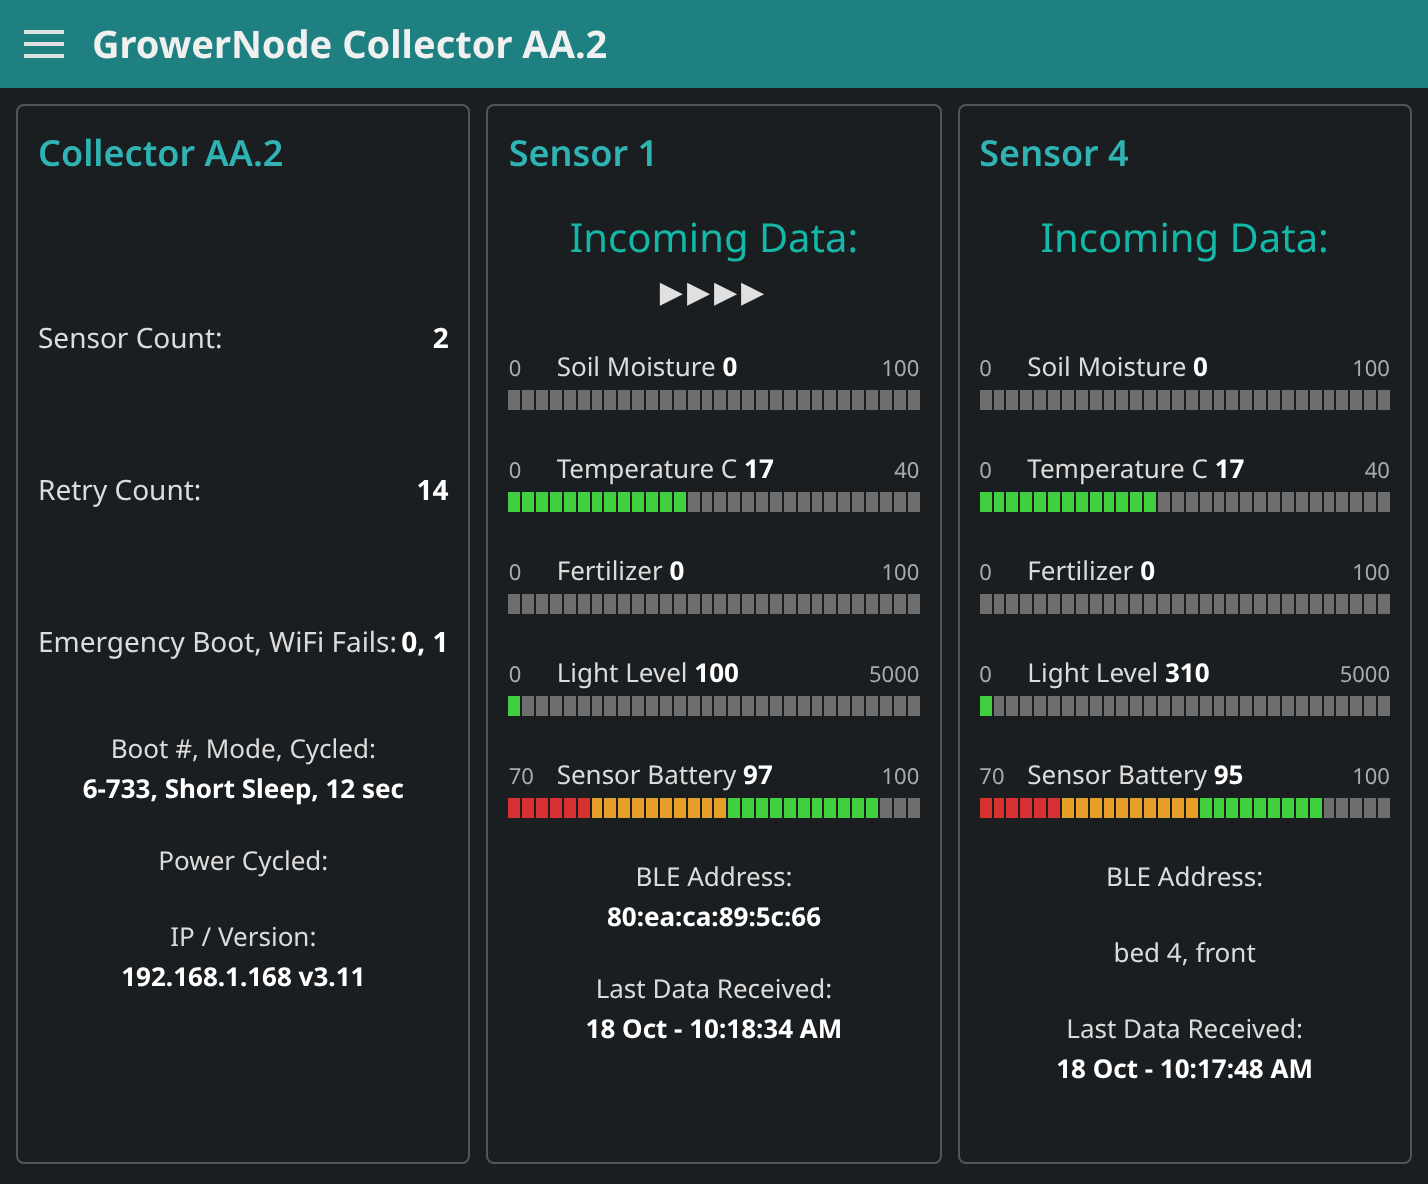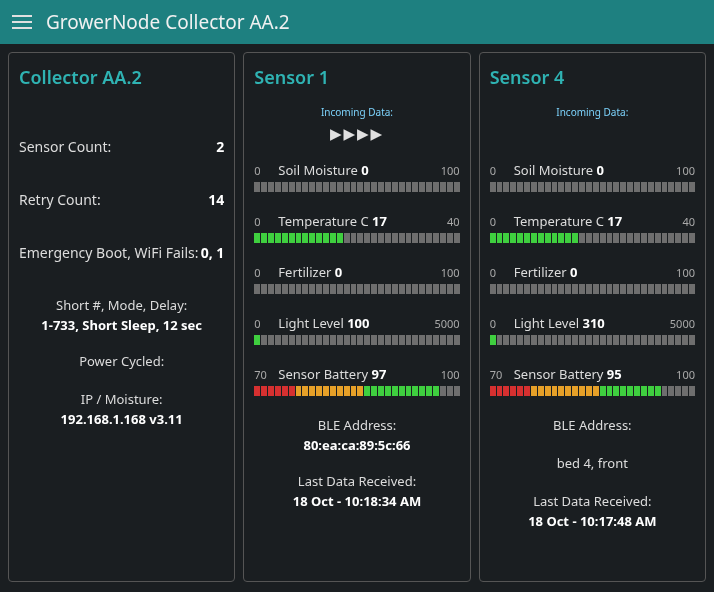--- a/index.html
+++ b/index.html
@@ -26,21 +26,21 @@
     cursor: pointer;
   }
   .hamburger span {
     width: 20px;
     height: 2px;
     background: #e0e0e0;
   }
   .app-title {
     color: #f0f0f0;
     font-size: 19px;
-    font-weight: 400;
+    font-weight: 700;
   }
   .panels {
     display: flex;
     gap: 8px;
     padding: 8px;
   }
   .panel {
     flex: 1;
     border: 1px solid #555;
     border-radius: 4px;
@@ -55,38 +55,39 @@
     font-weight: 600;
     margin-bottom: 8px;
   }
   .collector-panel .panel-title { margin-bottom: 48px; }
   .stat-row {
     display: flex;
     justify-content: space-between;
     align-items: center;
     margin-bottom: 34px;
     font-size: 14px;
+    margin-top: 23px;
   }
   .stat-label { color: #dcdcdc; }
   .stat-value { color: #fff; font-weight: 700; }
   .info-block {
     text-align: center;
     font-size: 13px;
     margin-bottom: 18px;
   }
   .info-block .label { color: #dcdcdc; margin-bottom: 2px; }
   .info-block .value { color: #fff; font-weight: 700; }
   .incoming {
     text-align: center;
     margin-bottom: 18px;
     margin-top: 8px;
   }
   .incoming-label {
-    font-size: 10px;
-    color: #7dd3fc;
+    font-size: 20px;
+    color: #14b8a6;
     margin-bottom: 4px;
   }
   .arrows {
     font-size: 15px;
     letter-spacing: 2px;
     color: #e0e0e0;
   }
   .arrows.hidden { visibility: hidden; }
   .gauge {
     margin-bottom: 20px;
@@ -147,29 +148,29 @@
     <div class="stat-row">
       <span class="stat-label">Retry Count:</span>
       <span class="stat-value">14</span>
     </div>
     <div class="stat-row">
       <span class="stat-label">Emergency Boot, WiFi Fails:</span>
       <span class="stat-value">0, 1</span>
     </div>
 
     <div class="info-block">
-      <div class="label">Short #, Mode, Delay:</div>
-      <div class="value">1-733, Short Sleep, 12 sec</div>
+      <div class="label">Boot #, Mode, Cycled:</div>
+      <div class="value">6-733, Short Sleep, 12 sec</div>
     </div>
     <div class="info-block">
       <div class="label">Power Cycled:</div>
       <div class="value"></div>
     </div>
     <div class="info-block">
-      <div class="label">IP / Moisture:</div>
+      <div class="label">IP / Version:</div>
       <div class="value">192.168.1.168 v3.11</div>
     </div>
   </div>
 
   <div class="panel sensor-panel" id="sensor-0">
       <div class="panel-title">Sensor 1</div>
       <div class="incoming">
     <div class="incoming-label">Incoming Data:</div>
     <div class="arrows ">▶▶▶▶</div>
   </div>

